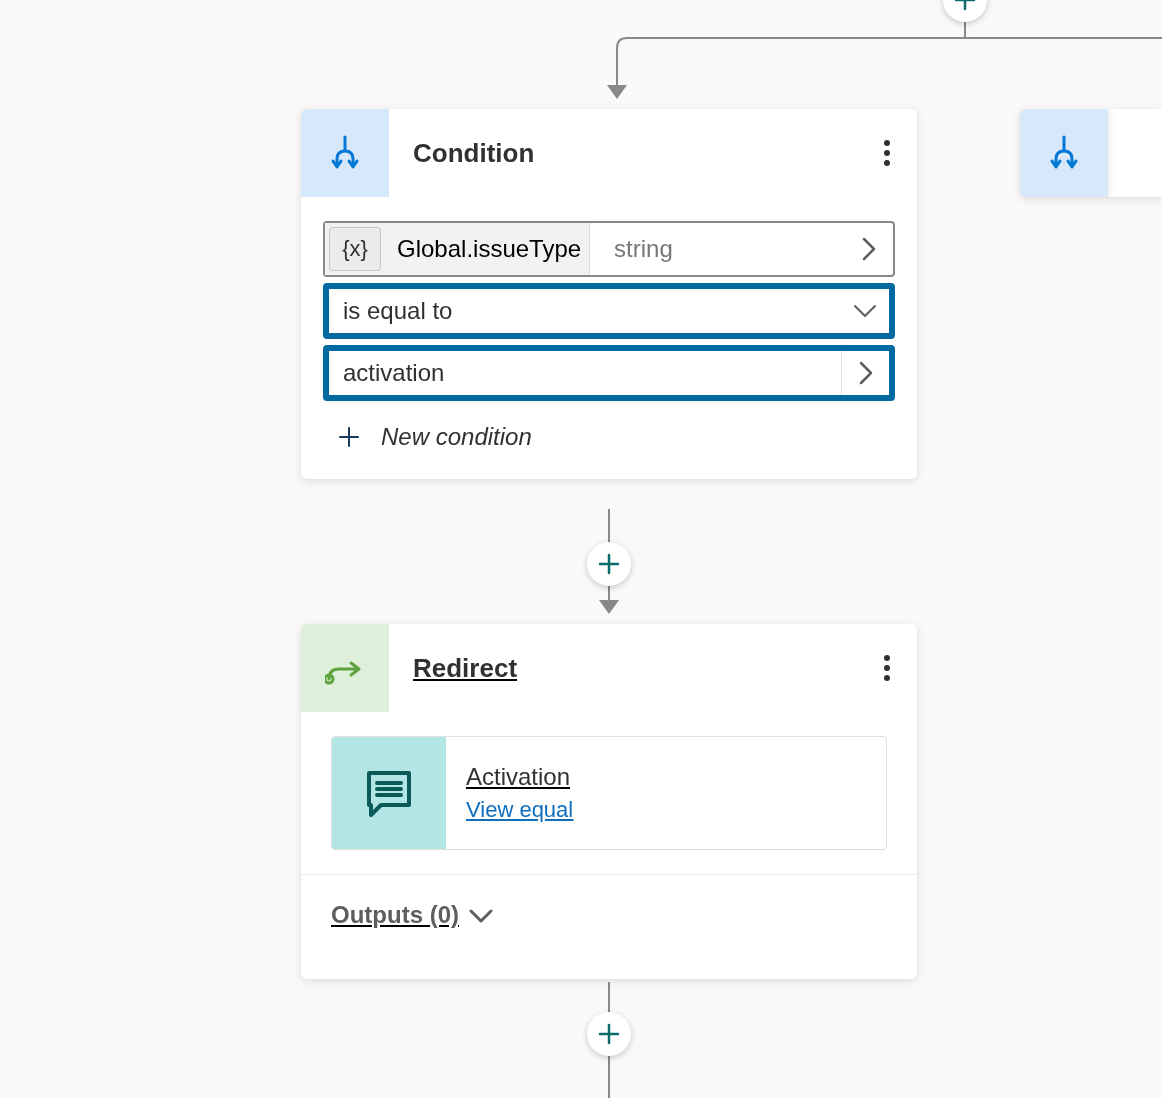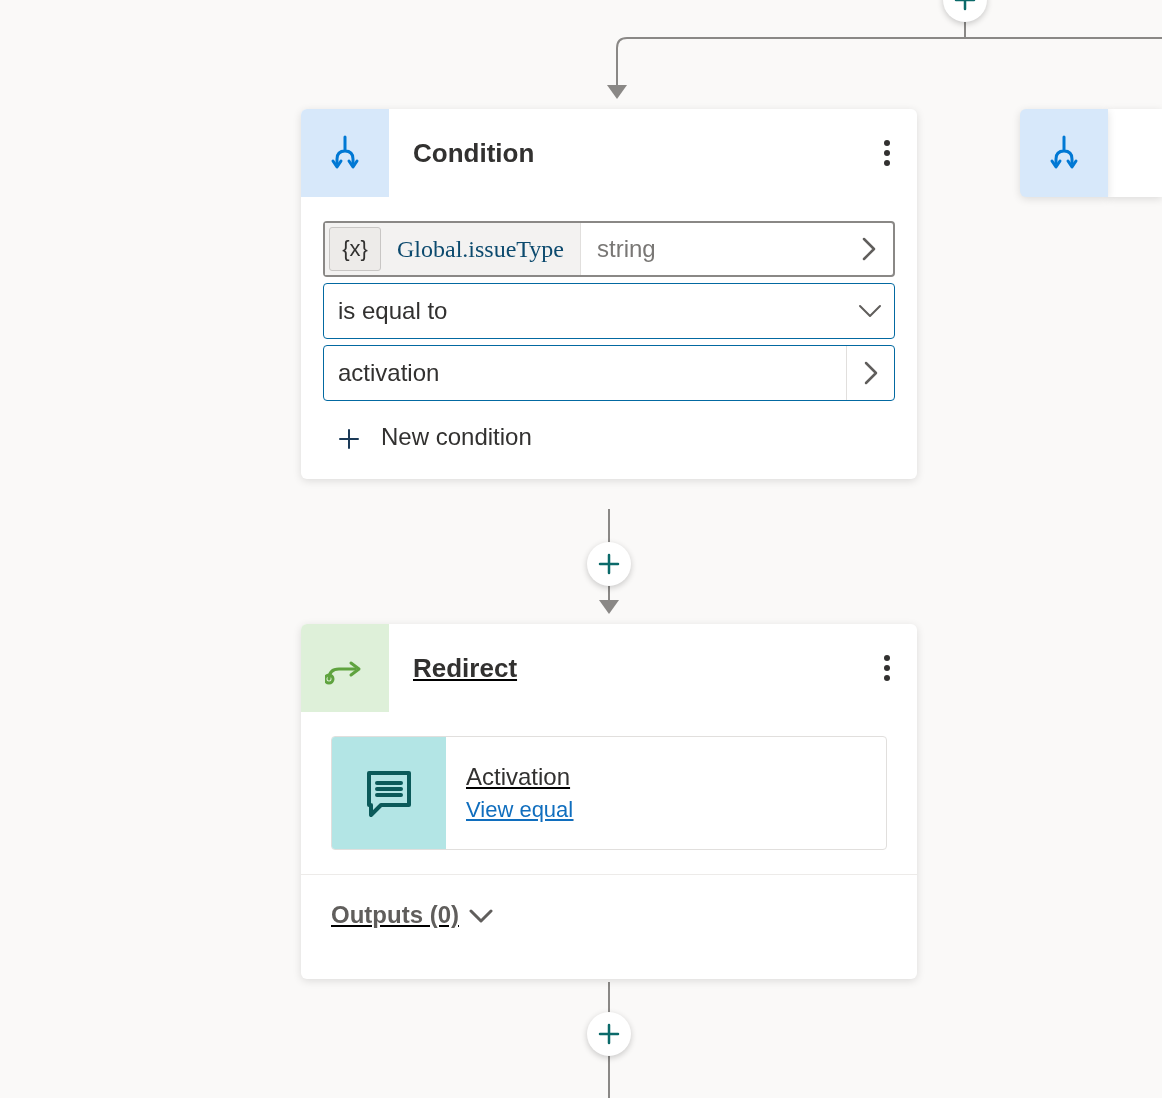--- a/index.html
+++ b/index.html
@@ -60,21 +60,21 @@
     cursor: pointer;
   }
   .card-body {
     padding: 24px 22px 24px 22px;
   }
 
   
   .row {
     display: flex;
     align-items: center;
-    border: 1px solid #0369a1;
+    border: 6px solid #0369a1;
     border-radius: 4px;
     height: 56px;
     margin-bottom: 6px;
     background: #fff;
   }
   .row-variable {
     border: 2px solid #8a8886;
   }
   .var-chip {
     display: flex;
@@ -90,50 +90,50 @@
     background: #edebe9;
     border: 1px solid #c8c6c4;
     border-radius: 3px;
     display: flex;
     align-items: center;
     justify-content: center;
     font-size: 22px;
     color: #323130;
   }
   .var-name {
-    padding: 0 16px 0 12px;
-    font-size: 24px;
-    color: #0c4a6e;
-    font-family: Liberation Serif, serif;
+    padding: 0 8px 0 12px;
+    font-size: 24px;
+    color: #000000;
   }
   .var-type {
-    padding: 0 16px;
+    padding: 0 24px;
     font-size: 24px;
     color: #797775;
   }
   .row-text {
     flex: 1;
     padding-left: 14px;
     font-size: 24px;
     color: #323130;
   }
   .row-caret {
     width: 48px;
     display: flex;
     align-items: center;
     justify-content: center;
     border-left: 1px solid #e1dfdd;
     height: 100%;
   }
   .row-caret.noborder { border-left: none; }
   .new-condition {
     display: flex;
-    align-items: flex-end;
+    align-items: center;
     padding: 16px 0 4px 8px;
     cursor: pointer;
+    font-style: italic;
   }
   .new-condition .plus {
     width: 36px;
     display: inline-flex;
     justify-content: center;
     color: #1b3a57;
     font-size: 28px;
   }
   .new-condition .label {
     padding-left: 14px;

